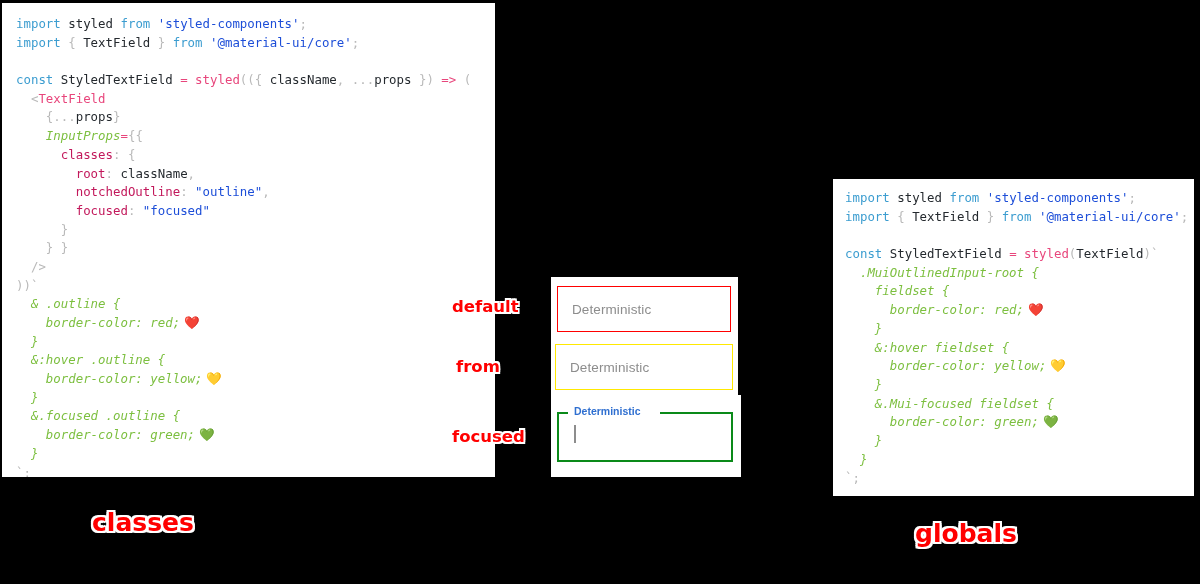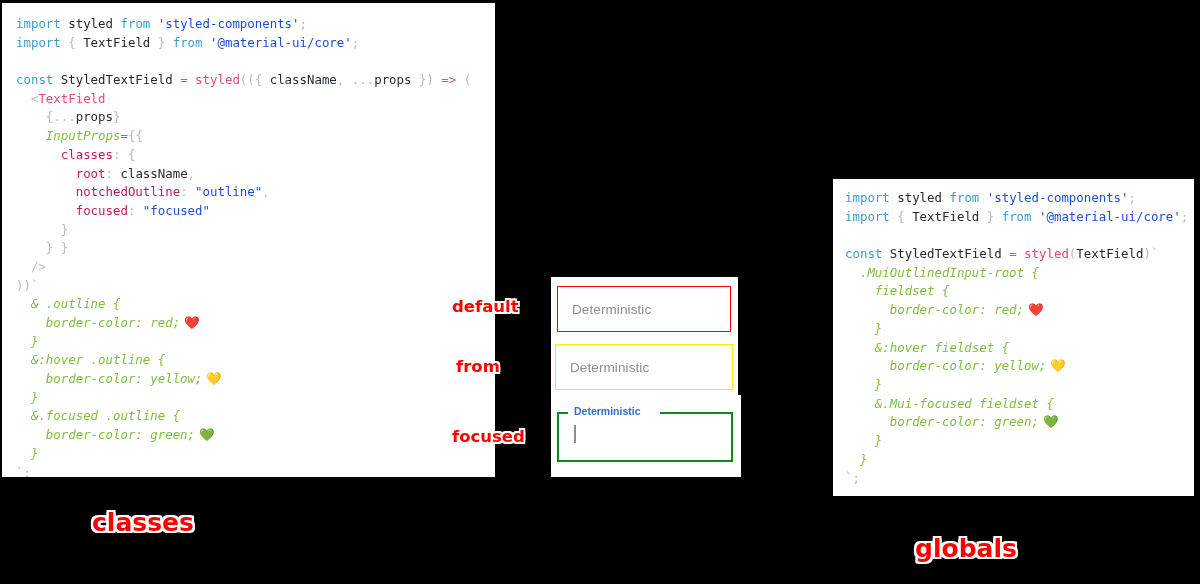--- a/index.html
+++ b/index.html
@@ -156,21 +156,21 @@
     font-size: 25px;
     color: #ff0000;
     text-shadow:
       -2.2px -2.2px 0 #fff,  2.2px -2.2px 0 #fff,
       -2.2px  2.2px 0 #fff,  2.2px  2.2px 0 #fff,
       -2.2px 0 0 #fff, 2.2px 0 0 #fff,
       0 -2.2px 0 #fff, 0 2.2px 0 #fff;
     white-space: nowrap;
   }
   #caption-classes { left: 92px; top: 508px; }
-  #caption-globals { left: 915px; top: 534px; }
+  #caption-globals { left: 915px; top: 519px; }
 </style>
 </head>
 <body>
 
 <div class="code-panel" id="panel-classes"><span class="code-line"><span class="tk-kw">import</span><span class="tk-plain"> </span><span class="tk-plain">styled</span><span class="tk-plain"> </span><span class="tk-kw">from</span><span class="tk-plain"> </span><span class="tk-str">'styled-components'</span><span class="tk-punc">;</span></span><span class="code-line"><span class="tk-kw">import</span><span class="tk-plain"> </span><span class="tk-punc">{</span><span class="tk-plain"> TextField </span><span class="tk-punc">}</span><span class="tk-plain"> </span><span class="tk-kw">from</span><span class="tk-plain"> </span><span class="tk-str">'@material-ui/core'</span><span class="tk-punc">;</span></span><span class="code-line">&nbsp;</span><span class="code-line"><span class="tk-kw">const</span><span class="tk-plain"> StyledTextField </span><span class="tk-op">=</span><span class="tk-plain"> </span><span class="tk-fn">styled</span><span class="tk-punc">((</span><span class="tk-punc">{</span><span class="tk-plain"> className</span><span class="tk-punc">,</span><span class="tk-plain"> </span><span class="tk-punc">...</span><span class="tk-plain">props</span><span class="tk-punc"> }</span><span class="tk-punc">)</span><span class="tk-plain"> </span><span class="tk-op">=&gt;</span><span class="tk-punc"> (</span></span><span class="code-line"><span class="tk-plain">  </span><span class="tk-punc">&lt;</span><span class="tk-tag">TextField</span></span><span class="code-line"><span class="tk-plain">    </span><span class="tk-punc">{</span><span class="tk-punc">...</span><span class="tk-plain">props</span><span class="tk-punc">}</span></span><span class="code-line"><span class="tk-plain">    </span><span class="tk-css">InputProps</span><span class="tk-op">=</span><span class="tk-punc">{{</span></span><span class="code-line"><span class="tk-plain">      </span><span class="tk-prop">classes</span><span class="tk-punc">:</span><span class="tk-punc"> {</span></span><span class="code-line"><span class="tk-plain">        </span><span class="tk-prop">root</span><span class="tk-punc">:</span><span class="tk-plain"> className</span><span class="tk-punc">,</span></span><span class="code-line"><span class="tk-plain">        </span><span class="tk-prop">notchedOutline</span><span class="tk-punc">:</span><span class="tk-plain"> </span><span class="tk-str">"outline"</span><span class="tk-punc">,</span></span><span class="code-line"><span class="tk-plain">        </span><span class="tk-prop">focused</span><span class="tk-punc">:</span><span class="tk-plain"> </span><span class="tk-str">"focused"</span></span><span class="code-line"><span class="tk-plain">      </span><span class="tk-punc">}</span></span><span class="code-line"><span class="tk-plain">    </span><span class="tk-punc">} }</span></span><span class="code-line"><span class="tk-plain">  </span><span class="tk-punc">/&gt;</span></span><span class="code-line"><span class="tk-punc">))</span><span class="tk-punc">`</span></span><span class="code-line"><span class="tk-plain">  </span><span class="tk-css">&amp; .outline {</span></span><span class="code-line"><span class="tk-plain">    </span><span class="tk-css">border-color: red;</span><span class="emoji"> ❤️</span></span><span class="code-line"><span class="tk-plain">  </span><span class="tk-css">}</span></span><span class="code-line"><span class="tk-plain">  </span><span class="tk-css">&amp;:hover .outline {</span></span><span class="code-line"><span class="tk-plain">    </span><span class="tk-css">border-color: yellow;</span><span class="emoji"> 💛</span></span><span class="code-line"><span class="tk-plain">  </span><span class="tk-css">}</span></span><span class="code-line"><span class="tk-plain">  </span><span class="tk-css">&amp;.focused .outline {</span></span><span class="code-line"><span class="tk-plain">    </span><span class="tk-css">border-color: green;</span><span class="emoji"> 💚</span></span><span class="code-line"><span class="tk-plain">  </span><span class="tk-css">}</span></span><span class="code-line"><span class="tk-punc">`</span><span class="tk-punc">;</span></span></div>
 
 <div class="code-panel" id="panel-globals"><span class="code-line"><span class="tk-kw">import</span><span class="tk-plain"> </span><span class="tk-plain">styled</span><span class="tk-plain"> </span><span class="tk-kw">from</span><span class="tk-plain"> </span><span class="tk-str">'styled-components'</span><span class="tk-punc">;</span></span><span class="code-line"><span class="tk-kw">import</span><span class="tk-plain"> </span><span class="tk-punc">{</span><span class="tk-plain"> TextField </span><span class="tk-punc">}</span><span class="tk-plain"> </span><span class="tk-kw">from</span><span class="tk-plain"> </span><span class="tk-str">'@material-ui/core'</span><span class="tk-punc">;</span></span><span class="code-line">&nbsp;</span><span class="code-line"><span class="tk-kw">const</span><span class="tk-plain"> StyledTextField </span><span class="tk-op">=</span><span class="tk-plain"> </span><span class="tk-fn">styled</span><span class="tk-punc">(</span><span class="tk-plain">TextField</span><span class="tk-punc">)</span><span class="tk-punc">`</span></span><span class="code-line"><span class="tk-plain">  </span><span class="tk-css">.MuiOutlinedInput-root {</span></span><span class="code-line"><span class="tk-plain">    </span><span class="tk-css">fieldset {</span></span><span class="code-line"><span class="tk-plain">      </span><span class="tk-css">border-color: red;</span><span class="emoji"> ❤️</span></span><span class="code-line"><span class="tk-plain">    </span><span class="tk-css">}</span></span><span class="code-line"><span class="tk-plain">    </span><span class="tk-css">&amp;:hover fieldset {</span></span><span class="code-line"><span class="tk-plain">      </span><span class="tk-css">border-color: yellow;</span><span class="emoji"> 💛</span></span><span class="code-line"><span class="tk-plain">    </span><span class="tk-css">}</span></span><span class="code-line"><span class="tk-plain">    </span><span class="tk-css">&amp;.Mui-focused fieldset {</span></span><span class="code-line"><span class="tk-plain">      </span><span class="tk-css">border-color: green;</span><span class="emoji"> 💚</span></span><span class="code-line"><span class="tk-plain">    </span><span class="tk-css">}</span></span><span class="code-line"><span class="tk-plain">  </span><span class="tk-css">}</span></span><span class="code-line"><span class="tk-punc">`</span><span class="tk-punc">;</span></span></div>
 
 <div id="demo-upper"></div>
 <div id="demo-lower"></div>

